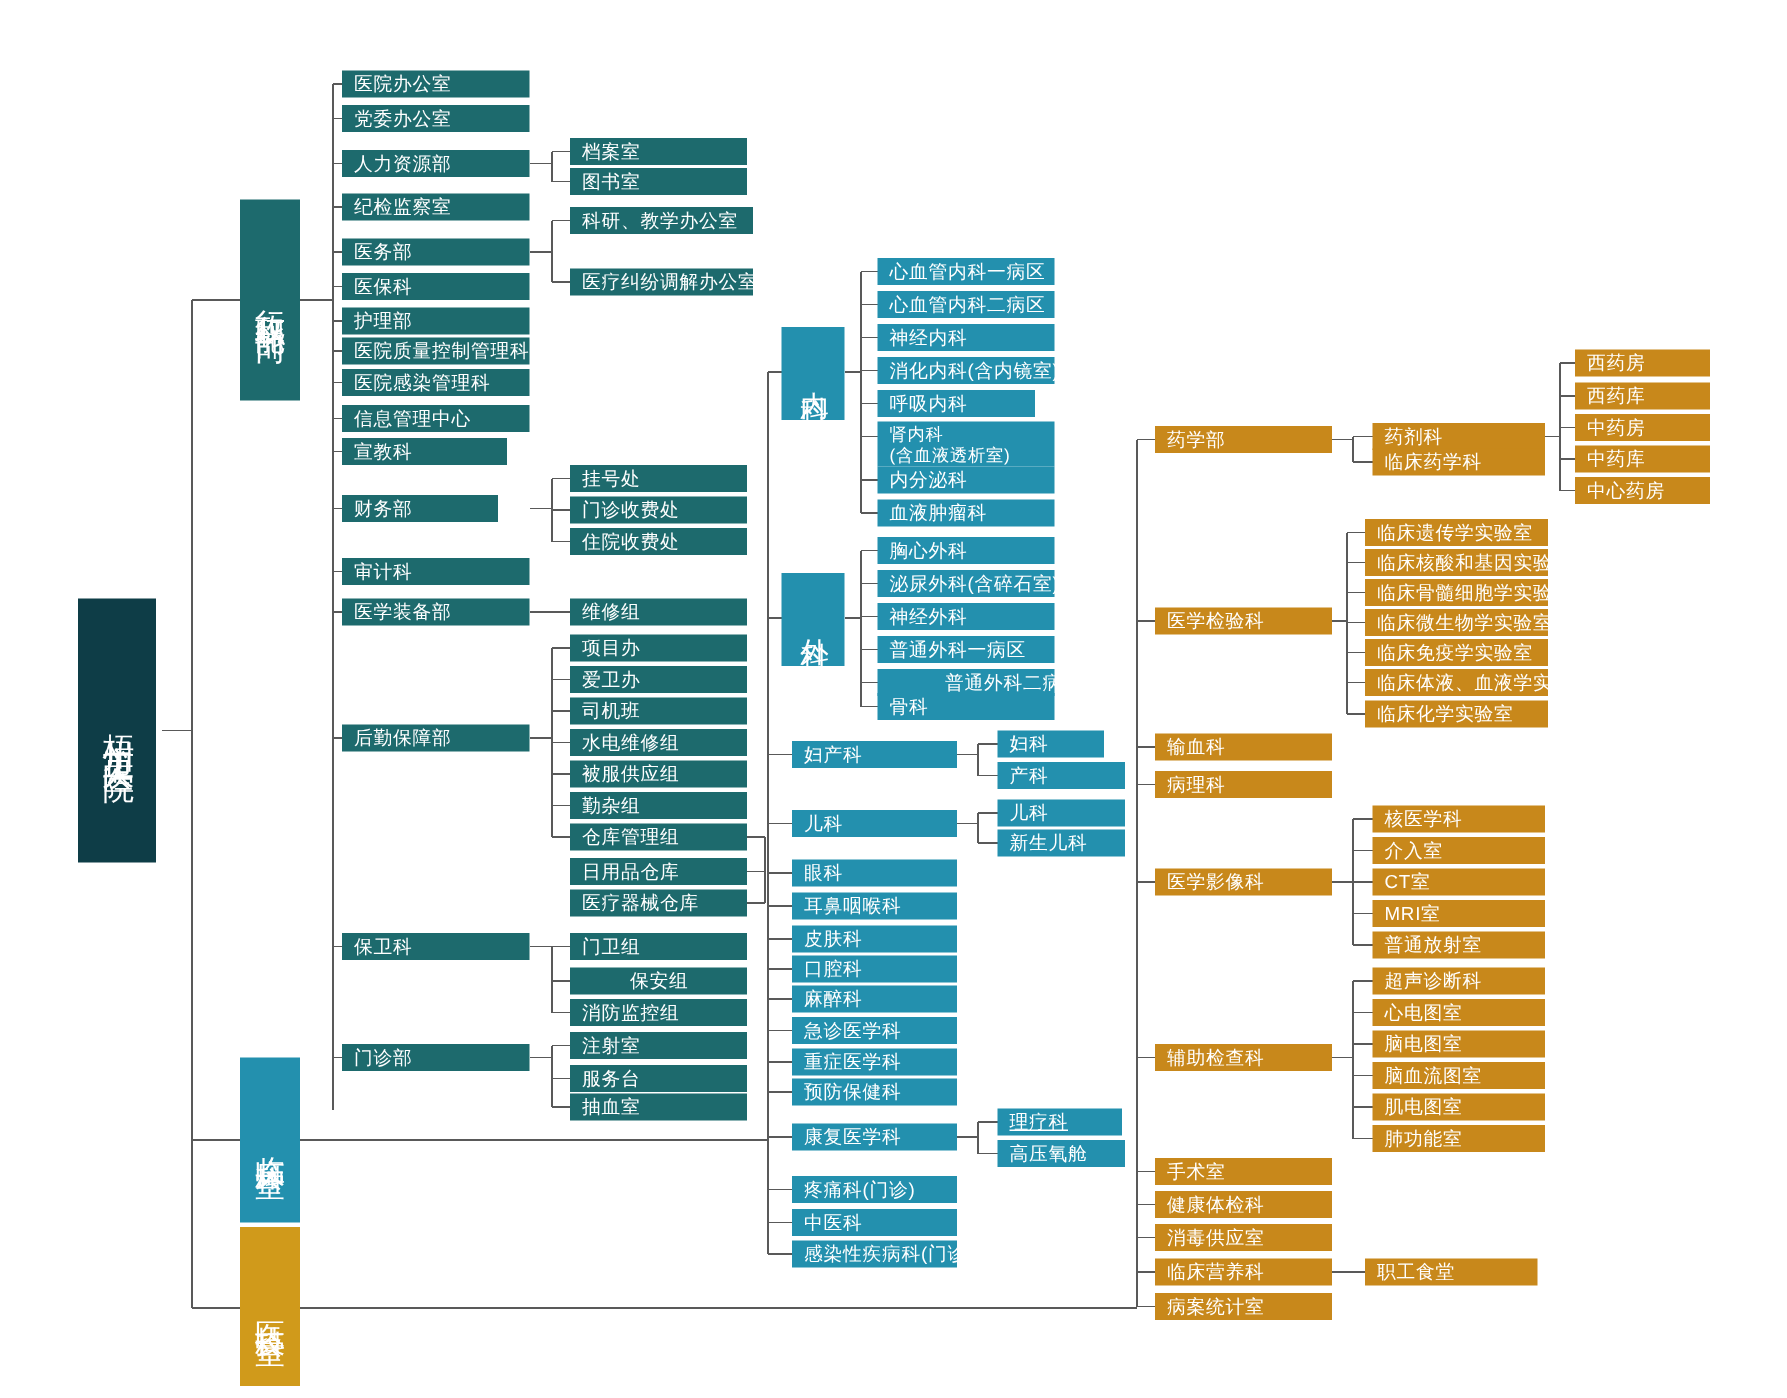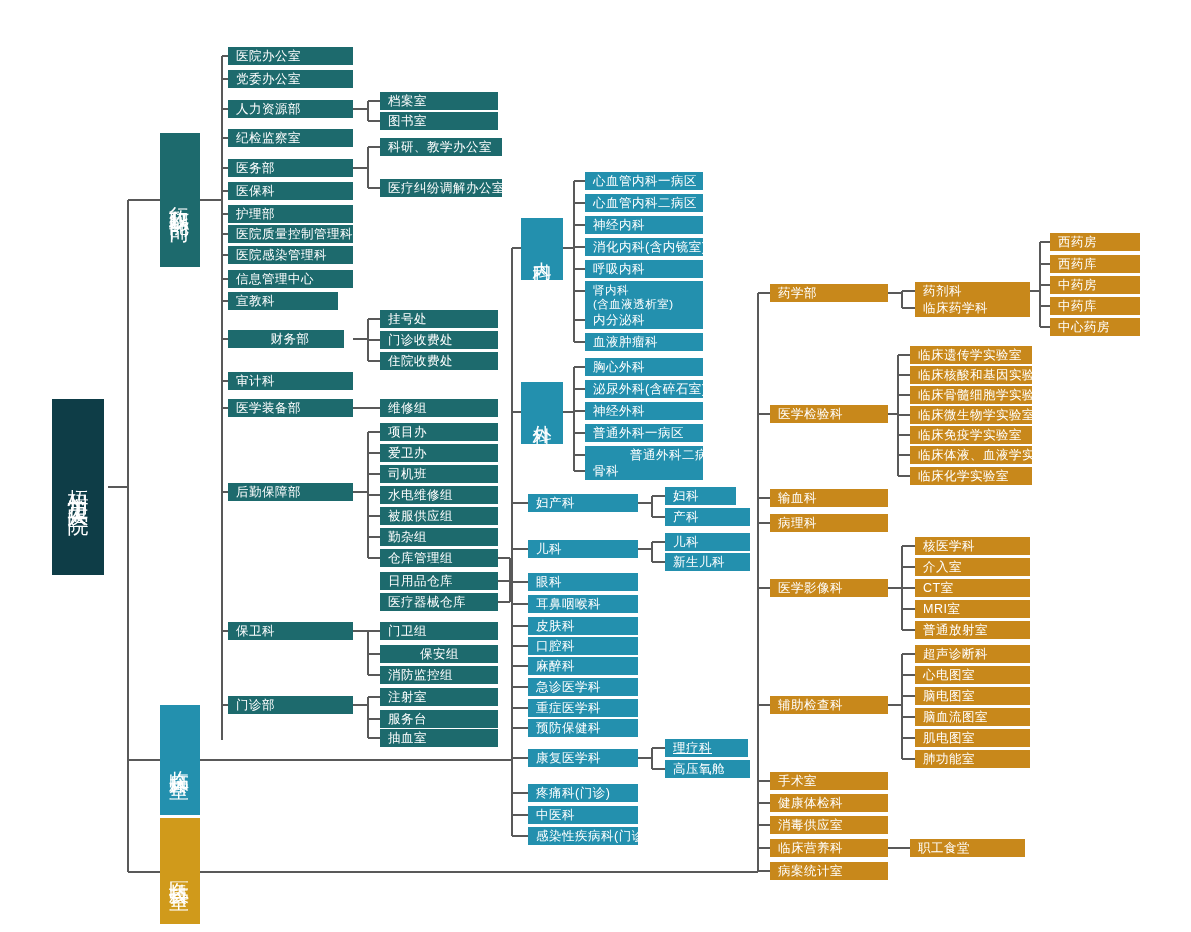--- a/index.html
+++ b/index.html
@@ -272,21 +272,21 @@
       </div>
       <div class="node h c-admin" style="left: 228px; top: 246px; width: 125px;">
         <span>医院感染管理科</span>
       </div>
       <div class="node h c-admin" style="left: 228px; top: 270px; width: 125px;">
         <span>信息管理中心</span>
       </div>
       <div class="node h c-admin" style="left: 228px; top: 292px; width: 110px;">
         <span>宣教科</span>
       </div>
-      <div class="node h c-admin" style="left: 228px; top: 330px; width: 116px; justify-content: center;">
+      <div class="node h c-admin" style="left: 228px; top: 330px; width: 104px;">
         <span>财务部</span>
       </div>
       <div class="node h c-admin" style="left: 228px; top: 372px; width: 125px;">
         <span>审计科</span>
       </div>
       <div class="node h c-admin" style="left: 228px; top: 399px; width: 125px;">
         <span>医学装备部</span>
       </div>
       <div class="node h c-admin" style="left: 228px; top: 483px; width: 125px;">
         <span>后勤保障部</span>
@@ -375,21 +375,21 @@
       </div>
       <div class="node h c-clin" style="left: 585px; top: 194px; width: 118px;">
         <span>心血管内科二病区</span>
       </div>
       <div class="node h c-clin" style="left: 585px; top: 216px; width: 118px;">
         <span>神经内科</span>
       </div>
       <div class="node h c-clin" style="left: 585px; top: 238px; width: 118px;">
         <span>消化内科(含内镜室)</span>
       </div>
-      <div class="node h c-clin" style="left: 585px; top: 260px; width: 118px;">
+      <div class="node h c-clin" style="left: 585px; top: 260px; width: 105px;">
         <span>呼吸内科</span>
       </div>
       <div class="node h c-clin" style="left: 585px; top: 311px; width: 118px;">
         <span>内分泌科</span>
       </div>
       <div class="node h c-clin" style="left: 585px; top: 333px; width: 118px;">
         <span>血液肿瘤科</span>
       </div>
       <div class="node h c-clin" style="left: 585px; top: 358px; width: 118px;">
         <span>胸心外科</span>

